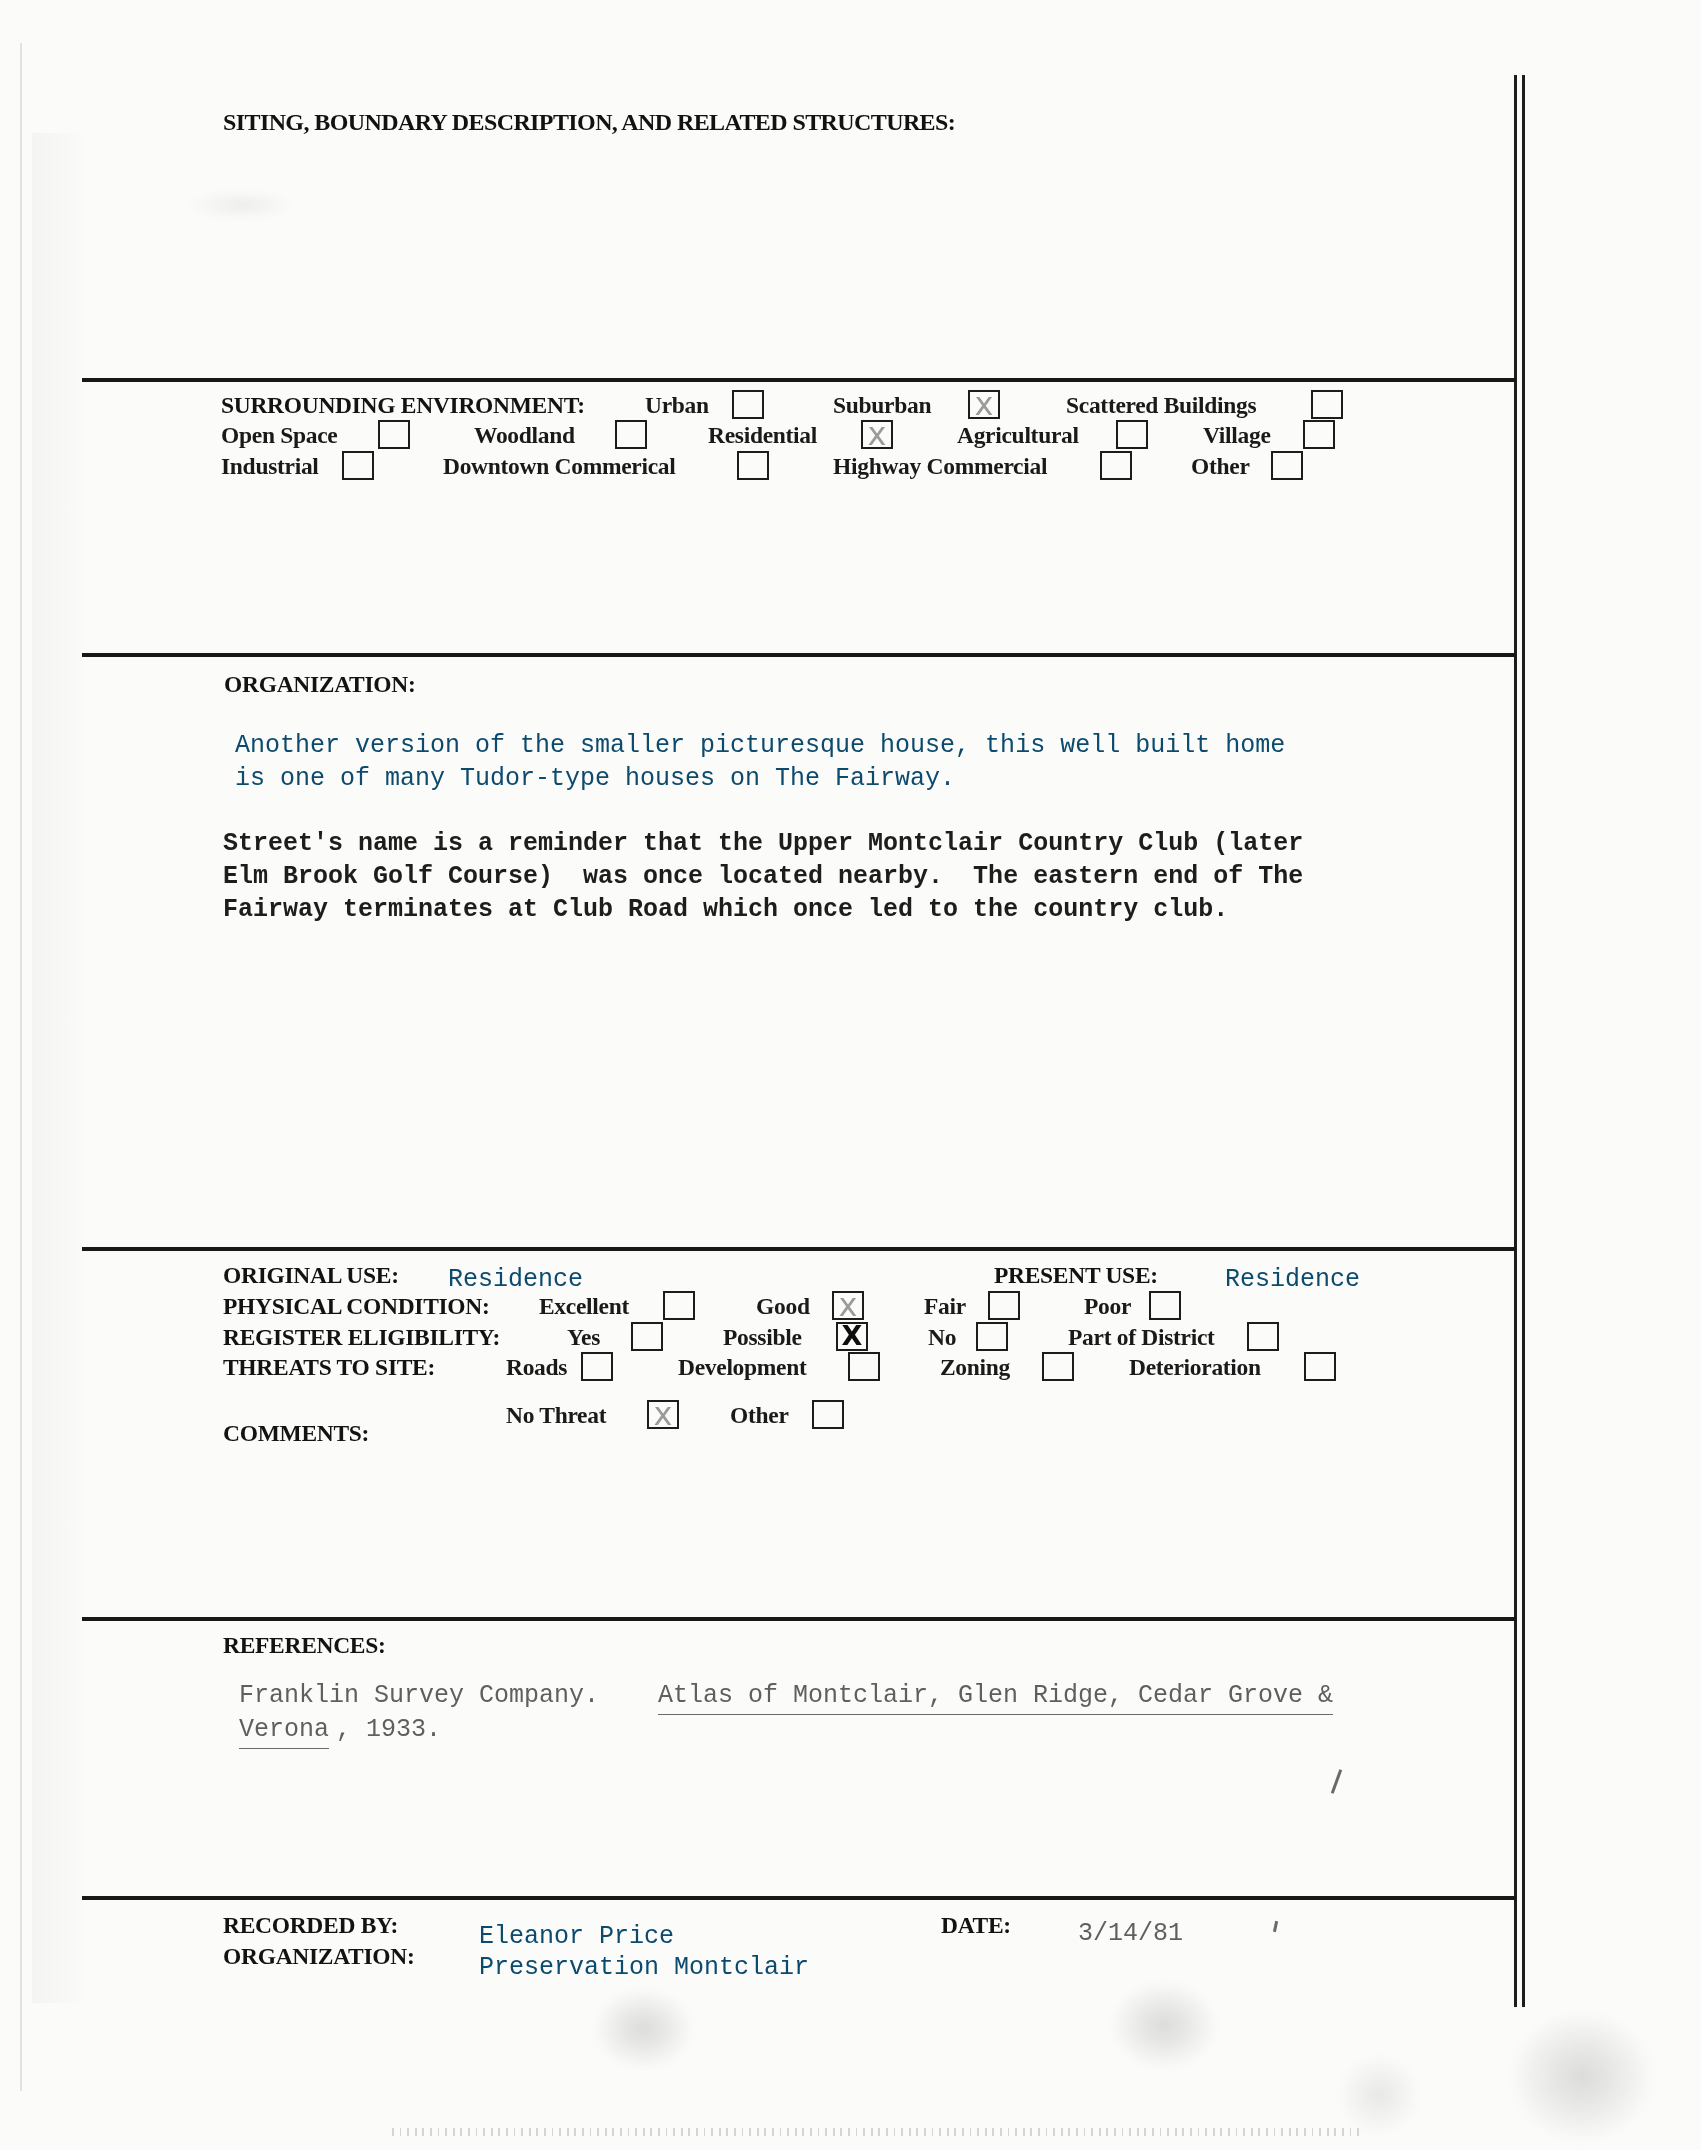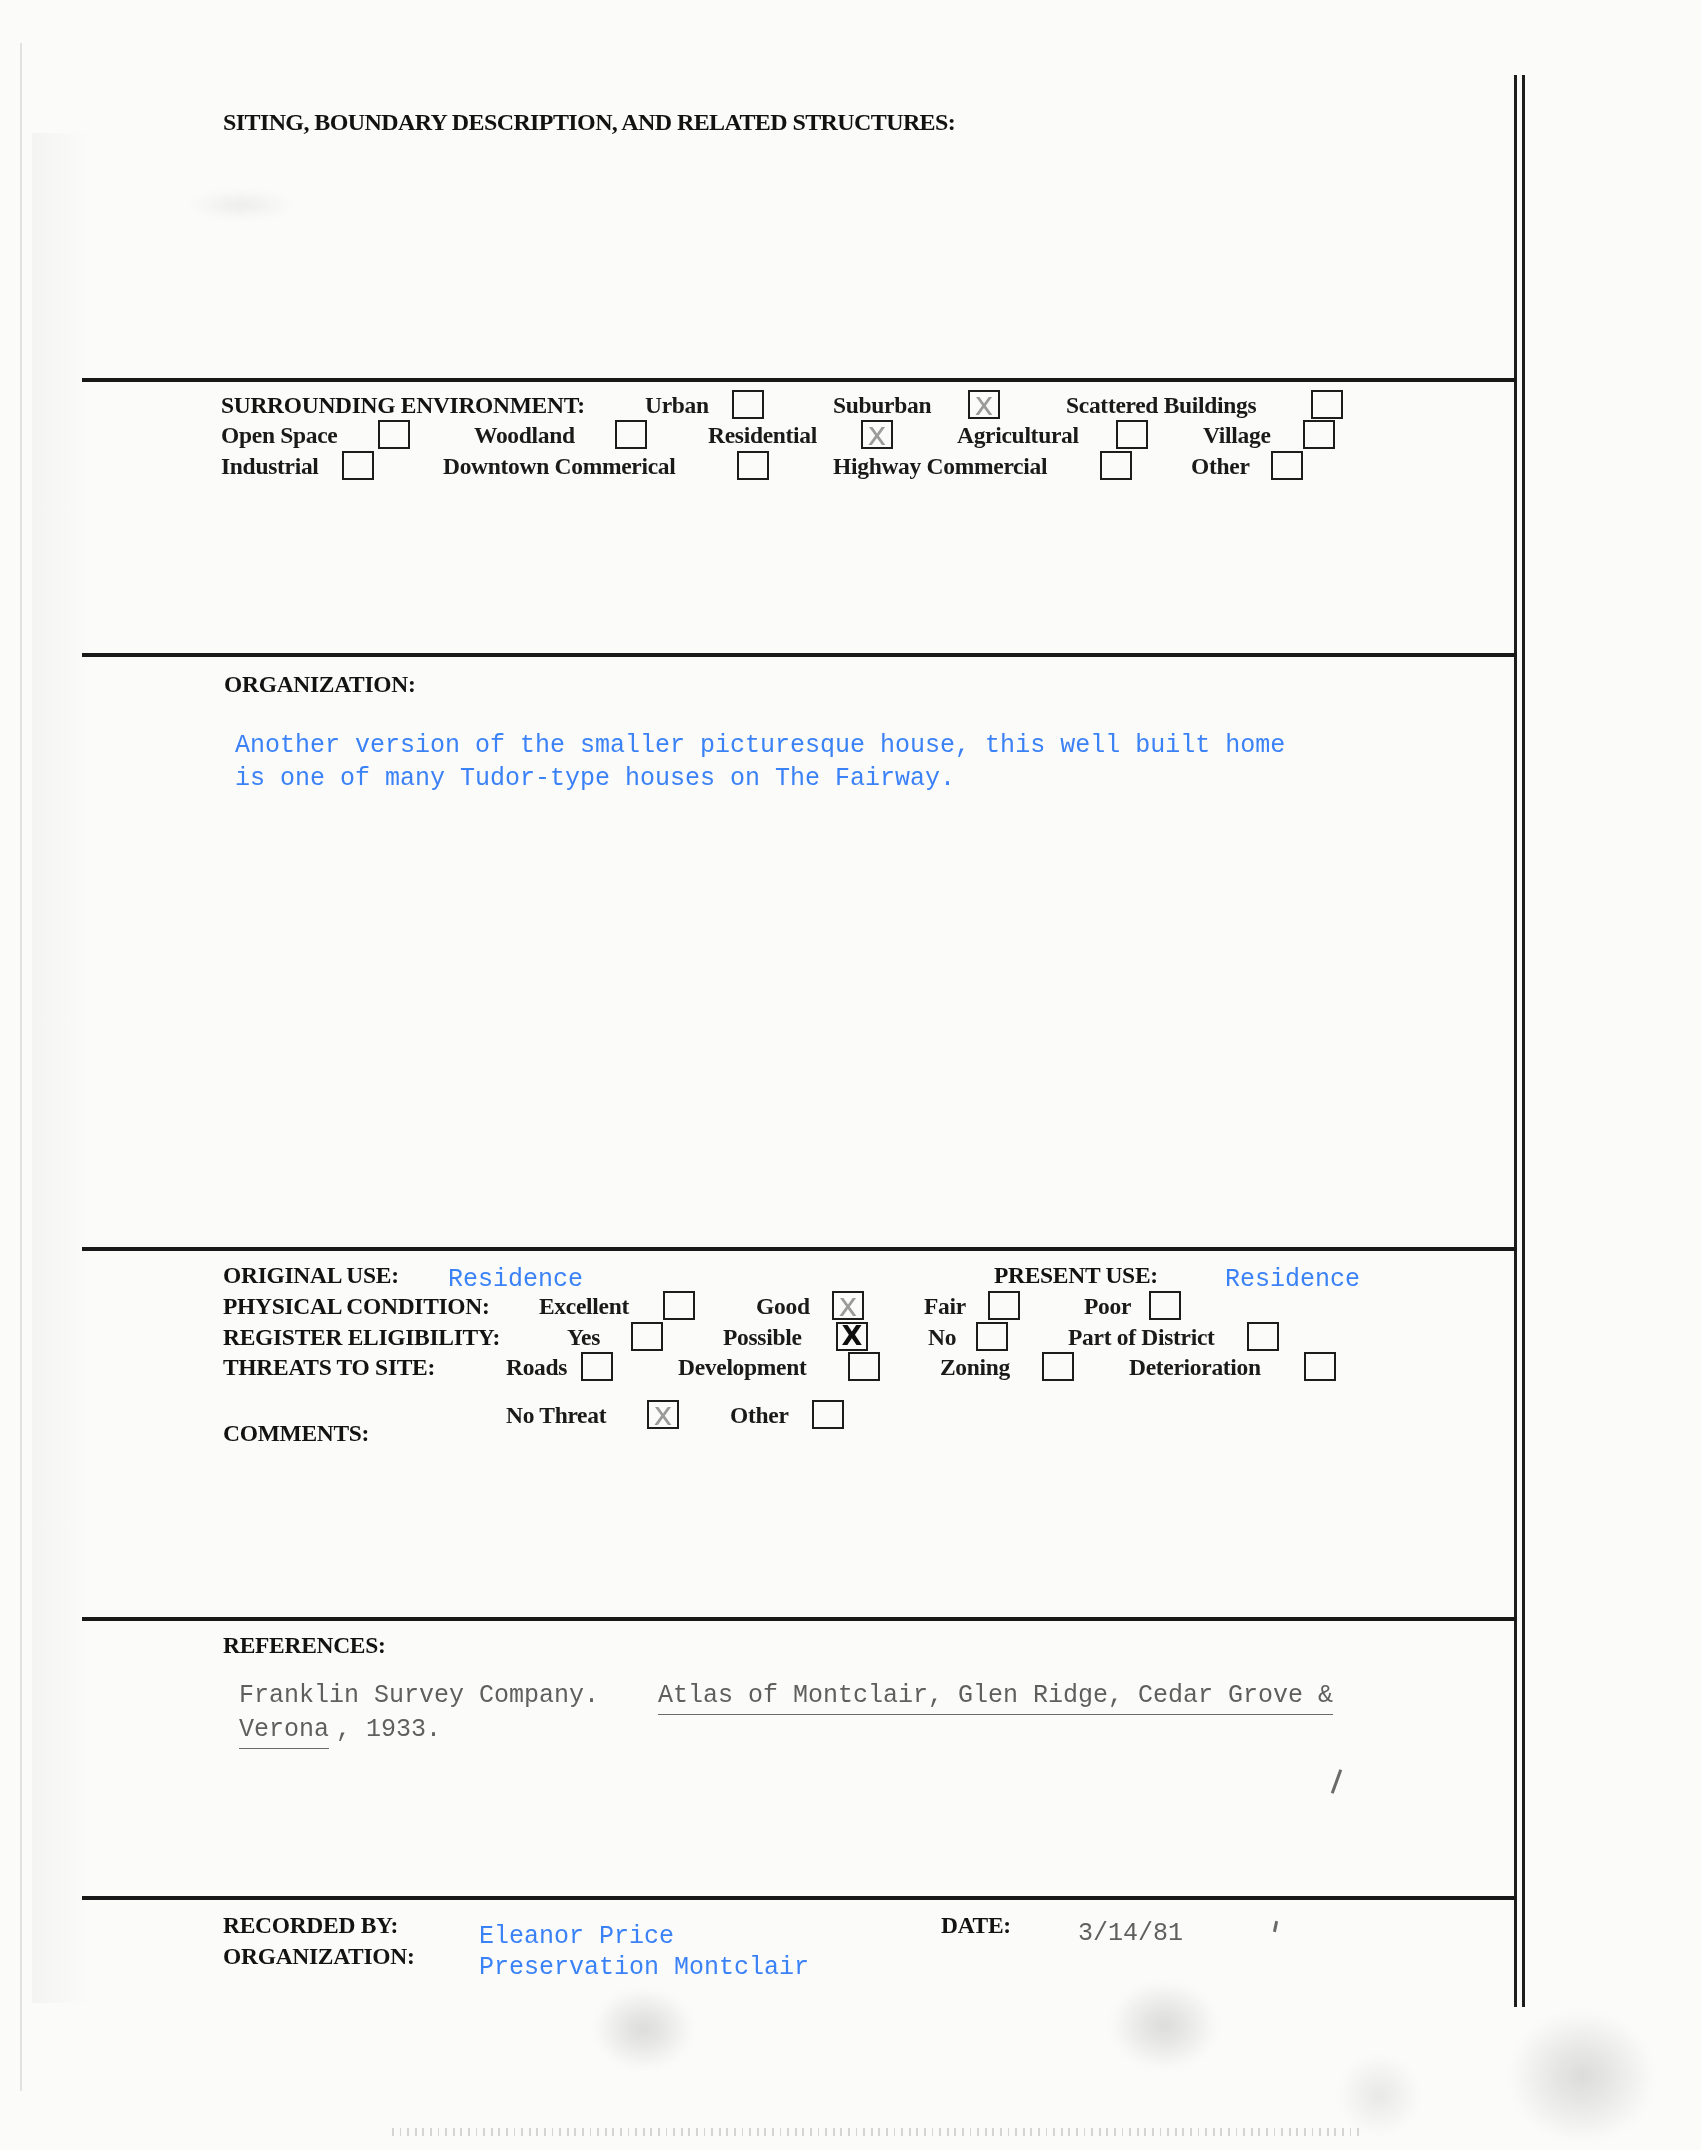--- a/index.html
+++ b/index.html
@@ -17,21 +17,21 @@
   .lbl{position:absolute;font-weight:bold;font-size:23.5px;letter-spacing:-0.3px;
        color:#131313;white-space:nowrap;top:0;}
   .opt{position:absolute;font-weight:600;font-size:23.5px;letter-spacing:-0.3px;
        color:#1a1a1a;white-space:nowrap;top:0;}
   .heading{position:absolute;font-weight:bold;font-size:24px;letter-spacing:-0.6px;
        color:#121212;white-space:nowrap;}
   
   .typed{position:absolute;font-family:"Liberation Mono","DejaVu Sans Mono",monospace;
        font-size:25px;white-space:pre;line-height:33px;}
   .t-med{color:#5f5f5f;}
-  .t-light{color:#3b82f6;}
+  .t-light{color:#0c4a6e;}
   .t-dark{color:#1d1d1d;font-weight:bold;}
   
   .box{position:absolute;top:-2.5px;width:28px;height:25px;border:2.5px solid #1c1c1c;
        text-align:center;overflow:visible;font-family:"DejaVu Sans",sans-serif;}
   .mark-light{color:#9b9b9b;font-size:32px;line-height:25px;font-weight:400;}
   .mark-dark{color:#0e0e0e;font-size:27px;line-height:24px;font-weight:bold;}
   .row{position:absolute;left:0;width:1658px;height:33px;}
   .uline{text-decoration:none;border-bottom:1.9px solid #6a6a6a;padding-bottom:1.9px;}
   
   .blob{position:absolute;background:radial-gradient(closest-side,rgba(135,135,135,.28),rgba(135,135,135,0));
@@ -86,20 +86,23 @@
     <span class="box mark-light" style="left:1100px;"></span>
     <span class="opt" style="left:1191px;">Other</span>
     <span class="box mark-light" style="left:1271px;"></span>
   </div>
 
   <div class="hrule" style="top:653px;"></div>
 
   <div class="lbl" style="left:224px;top:671px;position:absolute;">ORGANIZATION:</div>
   <div class="typed t-light" style="left:235px;top:729px;">Another version of the smaller picturesque house, this well built home
 is one of many Tudor-type houses on The Fairway.</div>
+  <div class="typed t-dark" style="left:223px;top:827px;">Street's name is a reminder that the Upper Montclair Country Club (later
+Elm Brook Golf Course)  was once located nearby.  The eastern end of The
+Fairway terminates at Club Road which once led to the country club.</div>
 
   <div class="hrule" style="top:1247px;"></div>
 
   <div class="row" style="top:1262px;">
     <span class="lbl" style="left:223px;">ORIGINAL USE:</span>
     <span class="typed t-light" style="left:448px;top:1.3px;">Residence</span>
     <span class="lbl" style="left:994px;">PRESENT USE:</span>
     <span class="typed t-light" style="left:1225px;top:1.3px;">Residence</span>
   </div>
 

